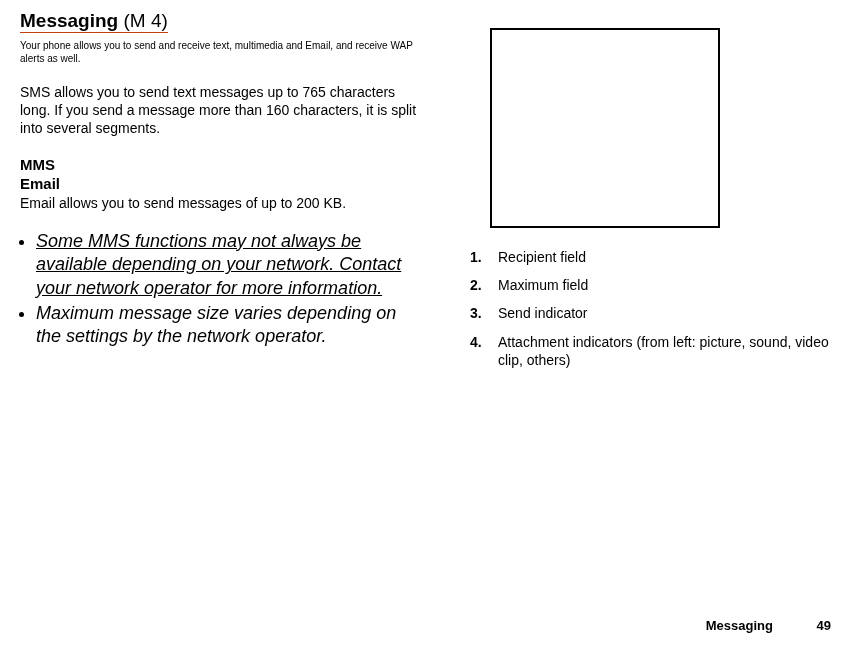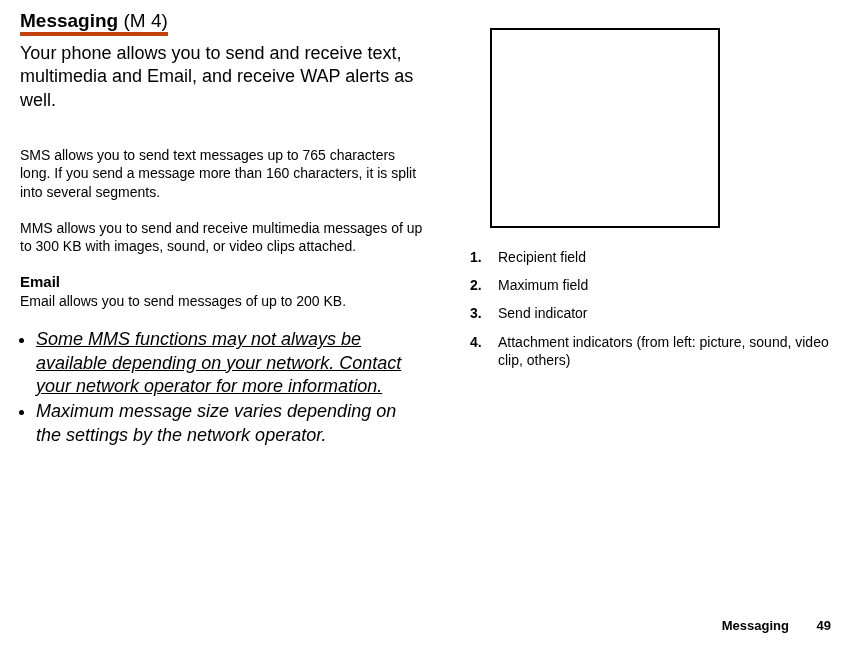--- a/index.html
+++ b/index.html
@@ -23,32 +23,32 @@
     .left-column {
       flex: 0 0 405px;
     }
     .right-column {
       flex: 1;
       padding-left: 15px;
     }
     .page-title {
       font-size: 19px;
       font-weight: bold;
-      border-bottom: 4px solid #c2410c;
+      border-bottom: 1px solid #c2410c;
       display: inline-block;
       margin-bottom: 6px;
       font-stretch: condensed;
     }
     .page-title .suffix {
       font-weight: normal;
     }
     .intro-text {
-      font-size: 18px;
+      font-size: 10px;
       line-height: 1.3;
-      margin-bottom: 34px;
+      margin-bottom: 18px;
       font-stretch: condensed;
     }
     .section-heading {
       font-size: 15px;
       font-weight: bold;
       margin-bottom: 2px;
       font-stretch: condensed;
     }
     .section-body {
       font-size: 14px;
@@ -102,36 +102,36 @@
     }
     .footer {
       position: absolute;
       bottom: 14px;
       right: 24px;
       font-size: 13px;
       font-weight: bold;
       font-stretch: condensed;
     }
     .footer .page-num {
-      margin-left: 24px;
+      margin-left: 40px;
     }
   </style>
 </head>
 <body>
 
 <div class="container">
   <div class="left-column">
     <h1 class="page-title">
       <span>Messaging</span><span class="suffix"> (M 4)</span>
     </h1>
     <p class="intro-text">Your phone allows you to send and receive text, multimedia and Email, and receive WAP alerts as well.</p>
 
     <p class="section-body">SMS allows you to send text messages up to 765 characters long. If you send a message more than 160 characters, it is split into several segments.</p>
 
-    <p class="section-body">MMS allows you to send and receive multimedia messages of up to 300 KB with images, sound, or video clips attached.</p>
+    <h2 class="section-heading">MMS</h2>
 
     <h2 class="section-heading">Email</h2>
     <p class="section-body">Email allows you to send messages of up to 200 KB.</p>
 
     <ul class="note-list">
       <li><span class="underlined">Some MMS functions may not always be available depending on your network. Contact your network operator for more information.</span></li>
       <li><span>Maximum message size varies depending on the settings by the network operator.</span></li>
     </ul>
   </div>
 

